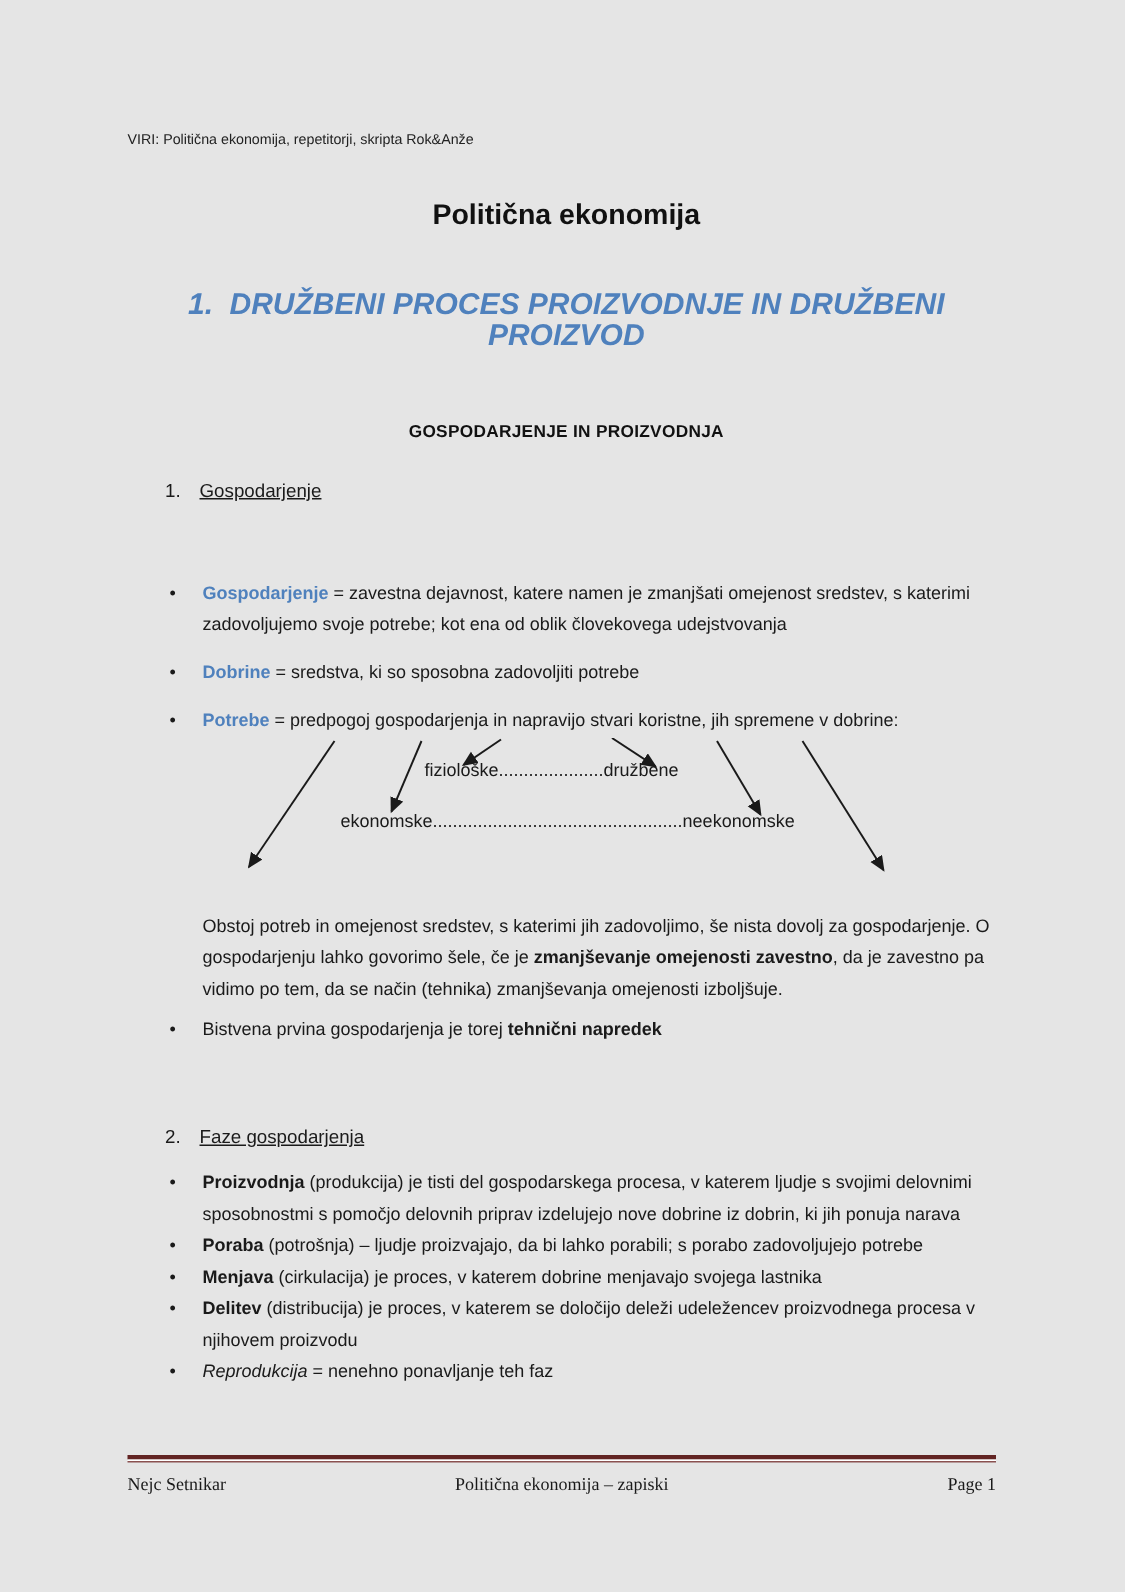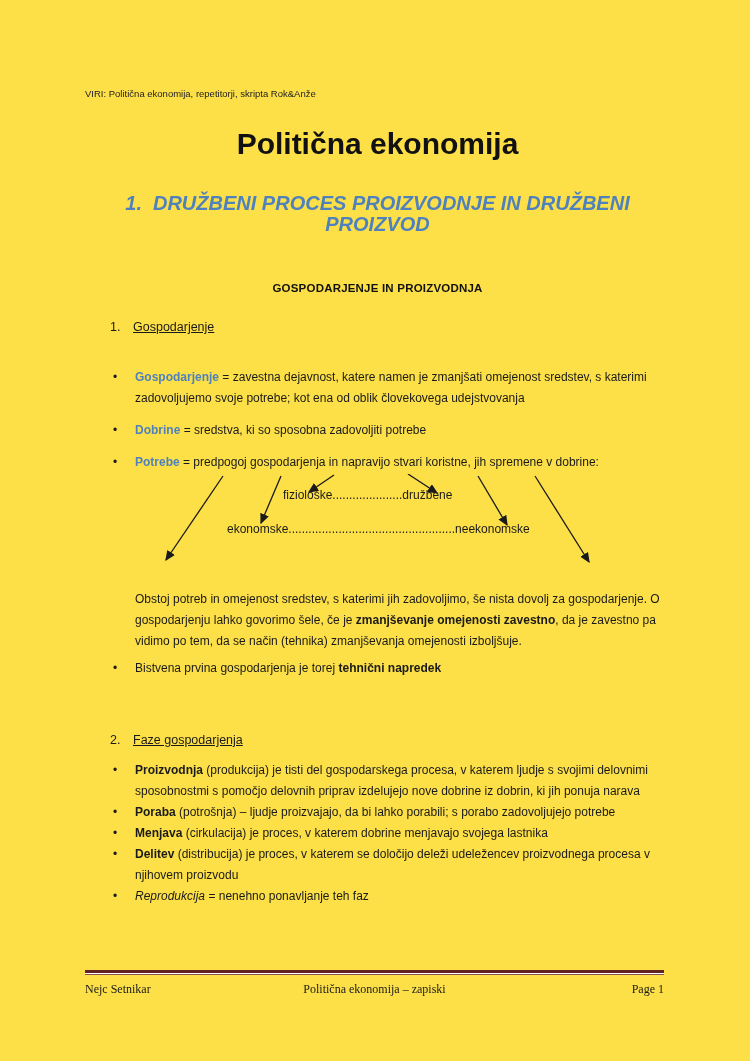--- a/index.html
+++ b/index.html
@@ -1,24 +1,24 @@
 <!DOCTYPE html>
 <html><head>
 <meta charset="utf-8">
 <style>
   html,body { margin:0; padding:0; background:#fff; }
   .page {
-    position:relative; width:750px; height:1061px; background:#fde047;
+    position:relative; width:750px; height:1061px; background:#e5e5e5;
     font-family:"Liberation Sans","DejaVu Sans",sans-serif;
     color:#1a1a1a; overflow:hidden;
   }
   .content { padding:88px 80px 0 85px; }
   .viri { font-size:9.5px; color:#222; }
   h1.doc-title {
-    margin:30px 0 0 0; text-align:center; font-size:30px; line-height:30px;
+    margin:30px 0 0 0; text-align:center; font-size:19px; line-height:30px;
     font-weight:bold; color:#111;
   }
   h2.chapter {
     margin:34px 0 0 0; text-align:center; font-size:20px; line-height:21px;
     font-weight:bold; font-style:italic; color:#4f81bd;
   }
   h2.chapter .num { margin-right:11px; }
   h3.subhead {
     margin:45px 0 0 0; text-align:center; font-size:11.5px; line-height:17px;
     font-weight:bold; color:#111; letter-spacing:0.2px;
@@ -26,21 +26,21 @@
   .numbered { margin-top:21px; font-size:12.5px; line-height:18px; padding-left:25px; }
   .numbered .num { display:inline-block; width:23px; }
   .numbered .sec-title { text-decoration:underline; }
   .sec2 { margin-top:52px; }
 
   ul.bullets { list-style:none; margin:0; padding:0; font-size:12px; line-height:21px; }
   ul.bullets li { position:relative; padding-left:50px; }
   ul.bullets li::before {
     content:"\2022"; position:absolute; left:28px; top:0; font-size:12px;
   }
-  ul.bullets.spaced { margin-top:31px; }
+  ul.bullets.spaced { margin-top:49px; }
   ul.bullets.spaced li + li { margin-top:11px; }
   ul.bullets.single { margin-top:6px; }
   ul.bullets.tight { margin-top:11px; }
 
   .b { font-weight:bold; }
   .i { font-style:italic; }
   .term { color:#4f81bd; font-weight:bold; }
 
   .diagram { position:relative; height:113px; margin-top:1px; }
   .diagram svg { position:absolute; left:0; top:0; }

